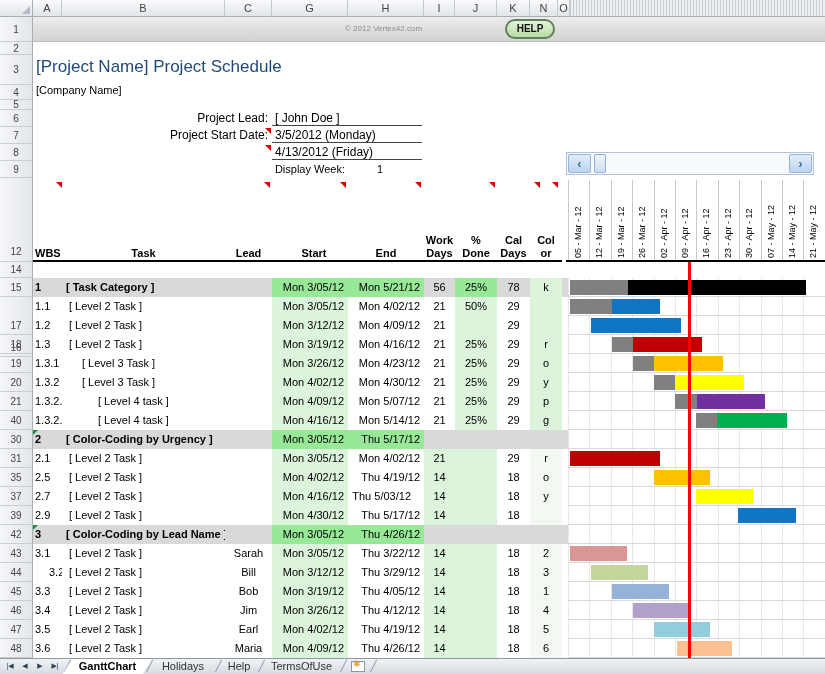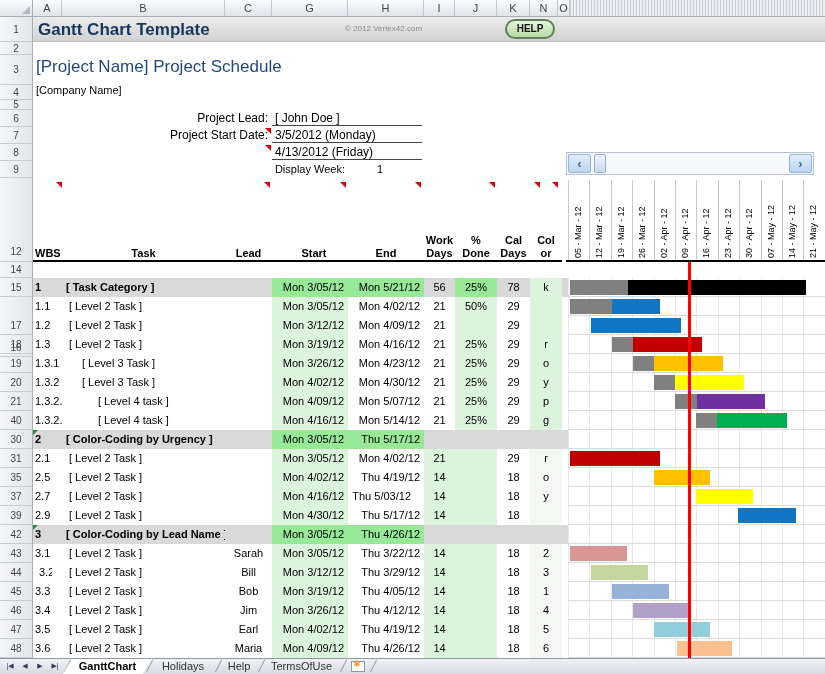--- a/index.html
+++ b/index.html
@@ -83,21 +83,20 @@
   <div class="abs corner">
       <i></i>
     </div>
   <div id="colhdrs"></div>
   <div class="abs stripes" style="left:570px;width:255px;"></div>
 
   <div class="abs gutter"></div>
   <div id="gutcells"></div>
 
   <div class="abs banner"></div>
-  <div class="abs banner-title">Gantt Chart Template</div>
   <div class="abs copyright">© 2012 Vertex42.com</div>
   <div class="abs helpbtn">HELP</div>
 
   <div class="abs ptitle">[Project Name] Project Schedule</div>
   <div class="abs company">[Company Name]</div>
 
   <div class="abs flabel" style="top:110px;">Project Lead:</div>
   <div class="abs fvalue" style="top:110px;">[ John Doe ]</div>
   <div class="abs flabel" style="top:127px;">Project Start Date:</div>
   <div class="abs fvalue" style="top:127px;">3/5/2012 (Monday)</div>
@@ -331,21 +330,21 @@
         <div class="cell" style="left:225px;width:47px;text-align:center;">Sarah</div>
         <div class="cell" style="left:272px;width:76px;text-align:right;padding-right:4px;background:#DCF3DC;">Mon 3/05/12</div>
         <div class="cell" style="left:348px;width:76px;text-align:right;padding-right:4px;">Thu 3/22/12</div>
         <div class="cell" style="left:424px;width:31px;text-align:center;background:#DCF3DC;">14</div>
         <div class="cell" style="left:455px;width:42px;text-align:center;background:#DCF3DC;"></div>
         <div class="cell" style="left:497px;width:33px;text-align:center;">18</div>
         <div class="cell" style="left:530px;width:32px;text-align:center;background:#F3F8F3;">2</div>
         <div class="bar" style="left:570px;width:57px;background:#D99694;"></div>
       </div>
       <div class="abs row" style="top:285px;">
-        <div class="cell" style="left:23px;width:29px;text-align:right;padding-left:16px;">3.2</div>
+        <div class="cell" style="left:33px;width:29px;text-align:right;padding-left:16px;">3.2</div>
         <div class="cell" style="left:62px;width:163px;text-align:left;padding-left:7px;">[ Level 2 Task ]</div>
         <div class="cell" style="left:225px;width:47px;text-align:center;">Bill</div>
         <div class="cell" style="left:272px;width:76px;text-align:right;padding-right:4px;background:#DCF3DC;">Mon 3/12/12</div>
         <div class="cell" style="left:348px;width:76px;text-align:right;padding-right:4px;">Thu 3/29/12</div>
         <div class="cell" style="left:424px;width:31px;text-align:center;background:#DCF3DC;">14</div>
         <div class="cell" style="left:455px;width:42px;text-align:center;background:#DCF3DC;"></div>
         <div class="cell" style="left:497px;width:33px;text-align:center;">18</div>
         <div class="cell" style="left:530px;width:32px;text-align:center;background:#F3F8F3;">3</div>
         <div class="bar" style="left:591px;width:57px;background:#C3D69B;"></div>
       </div>

